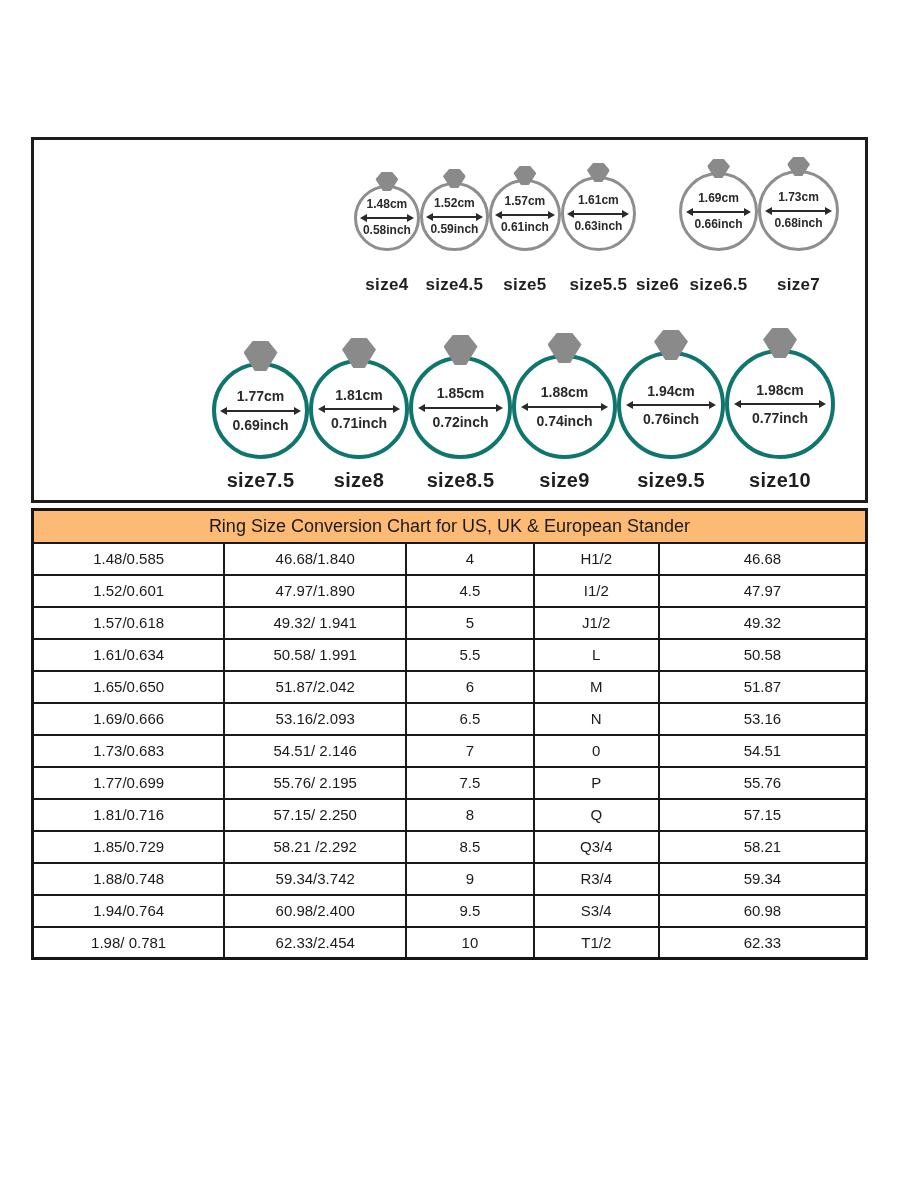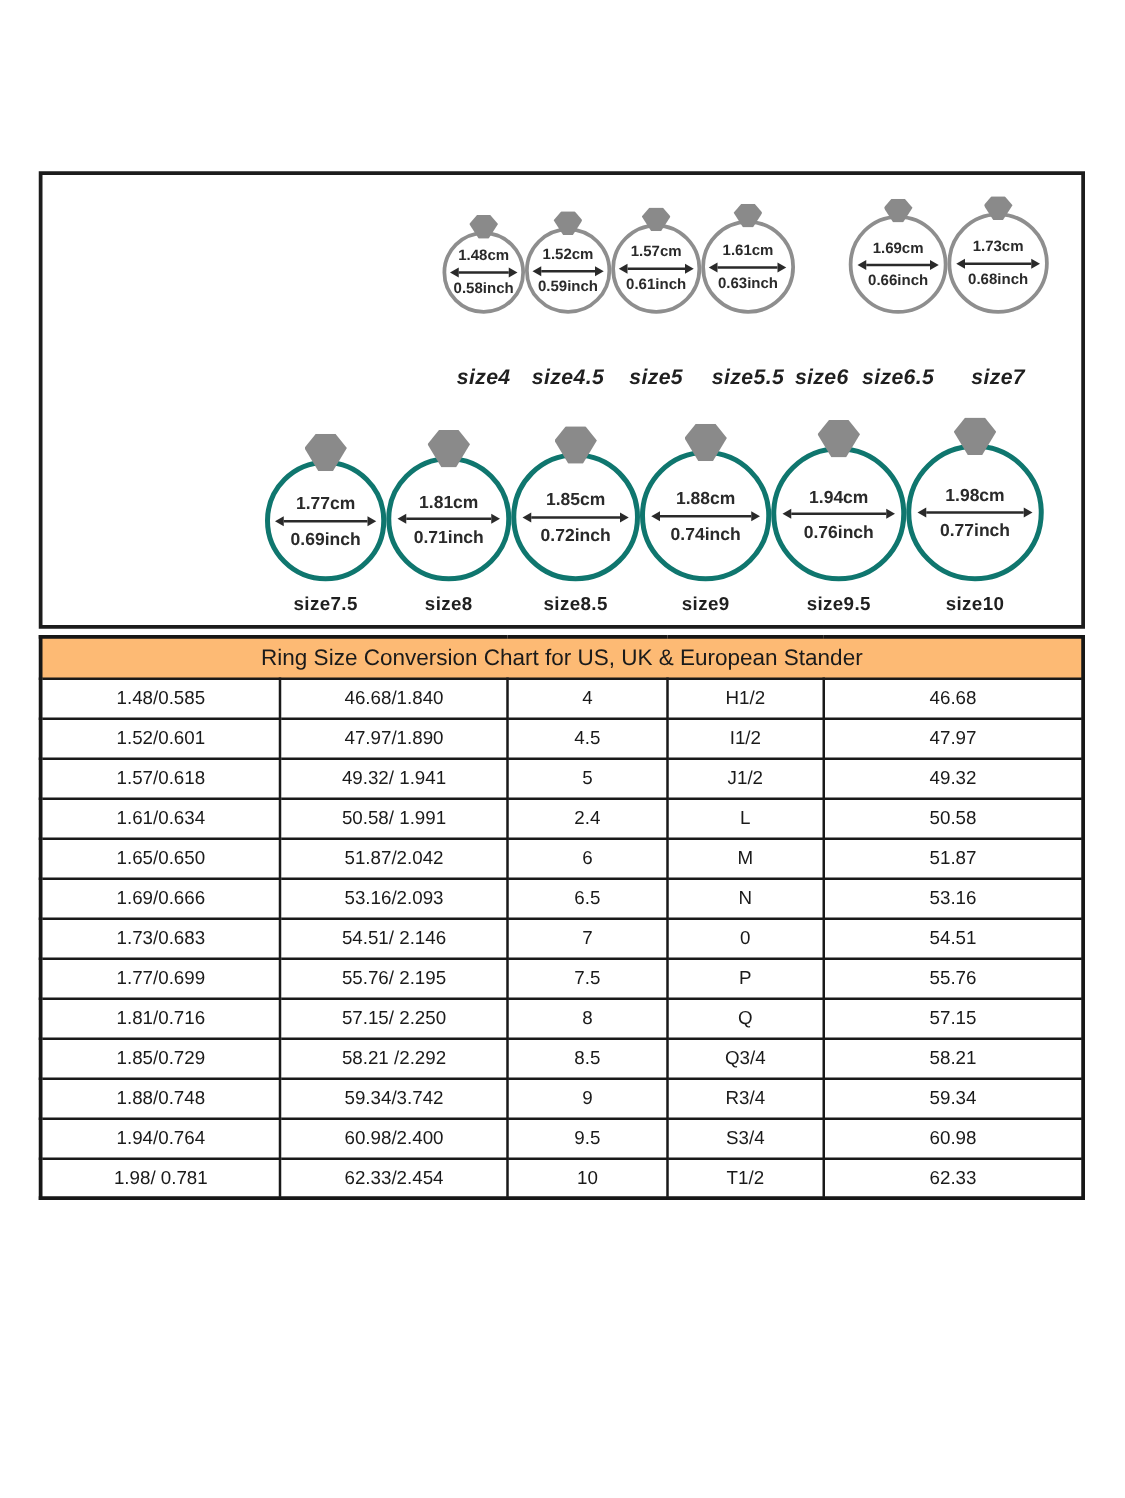--- a/index.html
+++ b/index.html
@@ -40,22 +40,22 @@
   .row2 .circle { border:4px solid #0f766e; }
   .cm-text, .inch-text { font-weight:600; color:#2a2a2a; white-space:nowrap; line-height:1.15; }
   .row1 .cm-text, .row1 .inch-text { font-size:12px; }
   .row2 .cm-text, .row2 .inch-text { font-size:14px; }
   .arrow { display:flex; align-items:center; width:90%; margin:2px 0; }
   .arrow-line { flex:1; height:0; border-top:2px solid #2a2a2a; }
   .ah { width:0; height:0; border-top:4px solid transparent; border-bottom:4px solid transparent; }
   .ah.left  { border-right:7px solid #2a2a2a; }
   .ah.right { border-left:7px solid #2a2a2a; }
   .ring-label { font-weight:600; color:#1f1f1f; letter-spacing:0.3px; }
-  .row1 .ring-label { font-size:17px; margin-top:41px;font-style:italic; }
-  .row2 .ring-label { font-size:15px; margin-top:10px; }
+  .row1 .ring-label { font-size:17px; margin-top:24px; }
+  .row2 .ring-label { font-size:20px; margin-top:10px; }
 
   
   .conv-table {
     width:100%; margin-top:5px;
     border-collapse:collapse;
     border:3px solid #161616;
     table-layout:fixed;
   }
   .conv-table td { border:2px solid #191919; text-align:center; vertical-align:middle; }
   .title-cell { height:33px; font-size:18px; background:#fdba74; }
@@ -290,21 +290,21 @@
         <tr class="data-row">
           <td>1.57/0.618</td>
           <td>49.32/ 1.941</td>
           <td>5</td>
           <td>J1/2</td>
           <td>49.32</td>
         </tr>
         <tr class="data-row">
           <td>1.61/0.634</td>
           <td>50.58/ 1.991</td>
-          <td>2.4</td>
+          <td>5.5</td>
           <td>L</td>
           <td>50.58</td>
         </tr>
         <tr class="data-row">
           <td>1.65/0.650</td>
           <td>51.87/2.042</td>
           <td>6</td>
           <td>M</td>
           <td>51.87</td>
         </tr>

